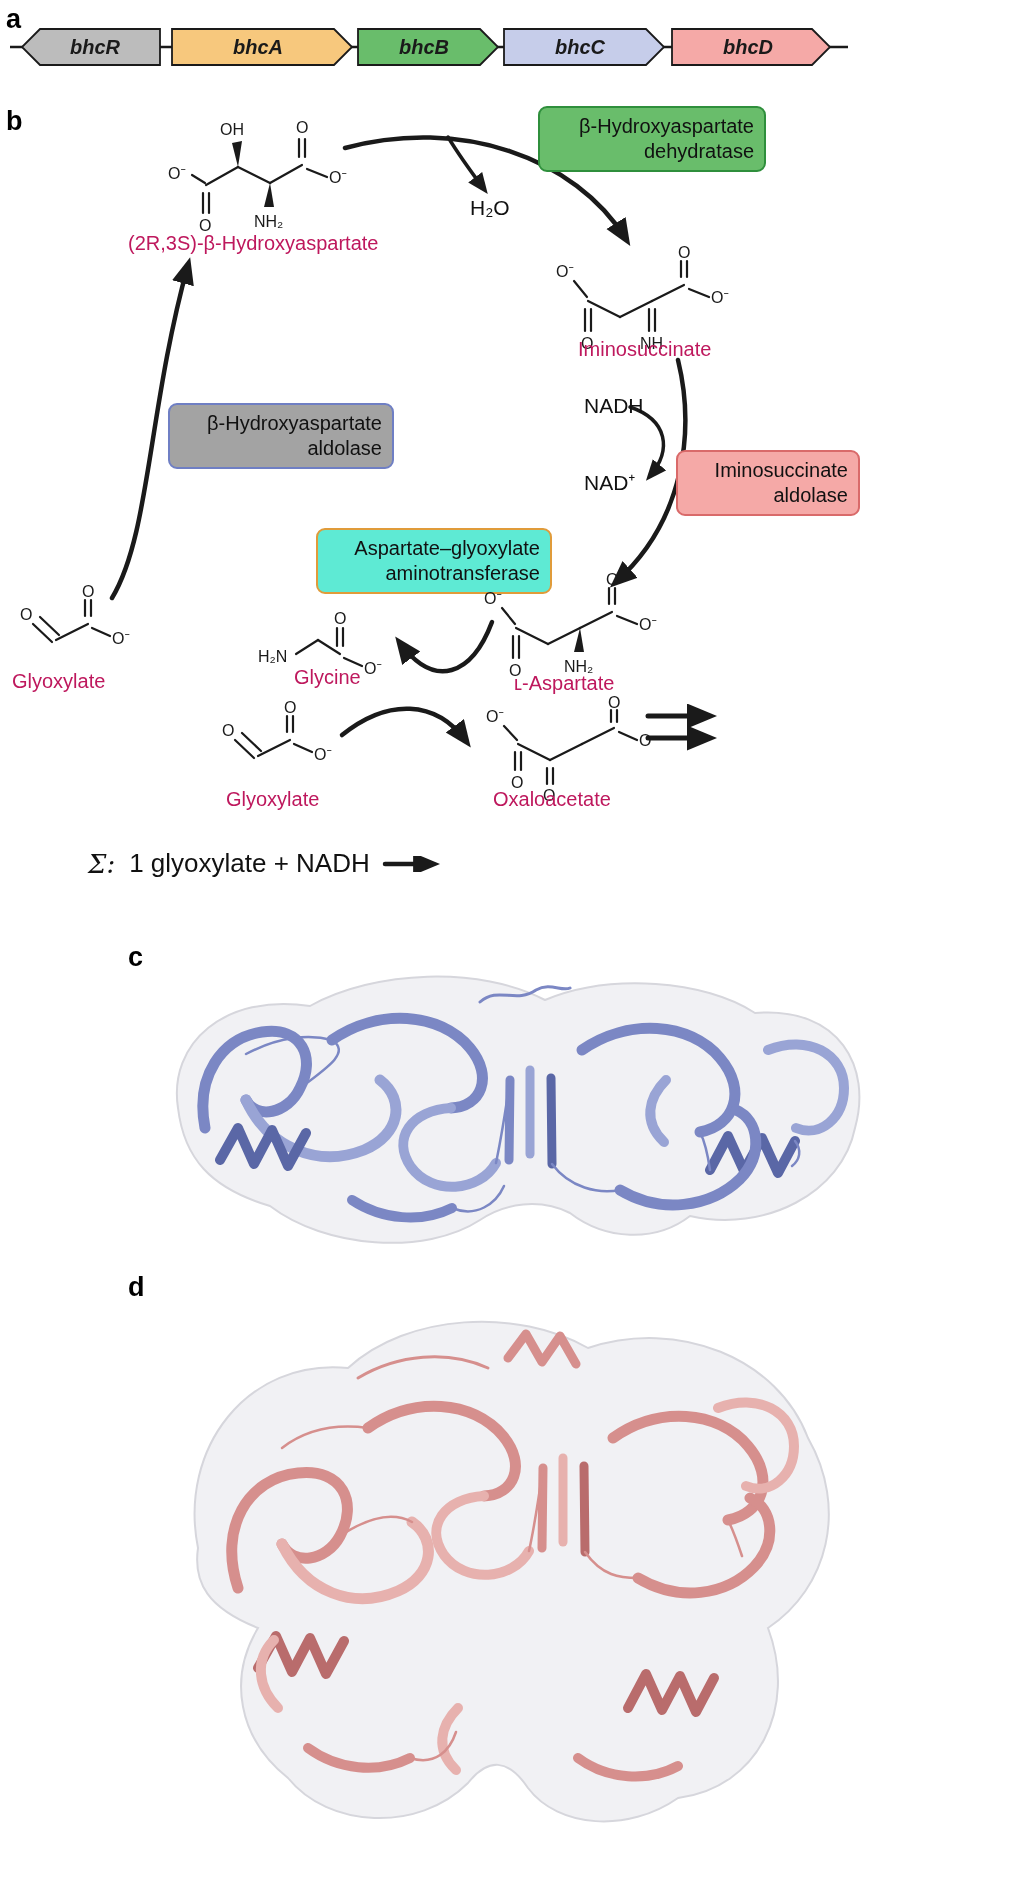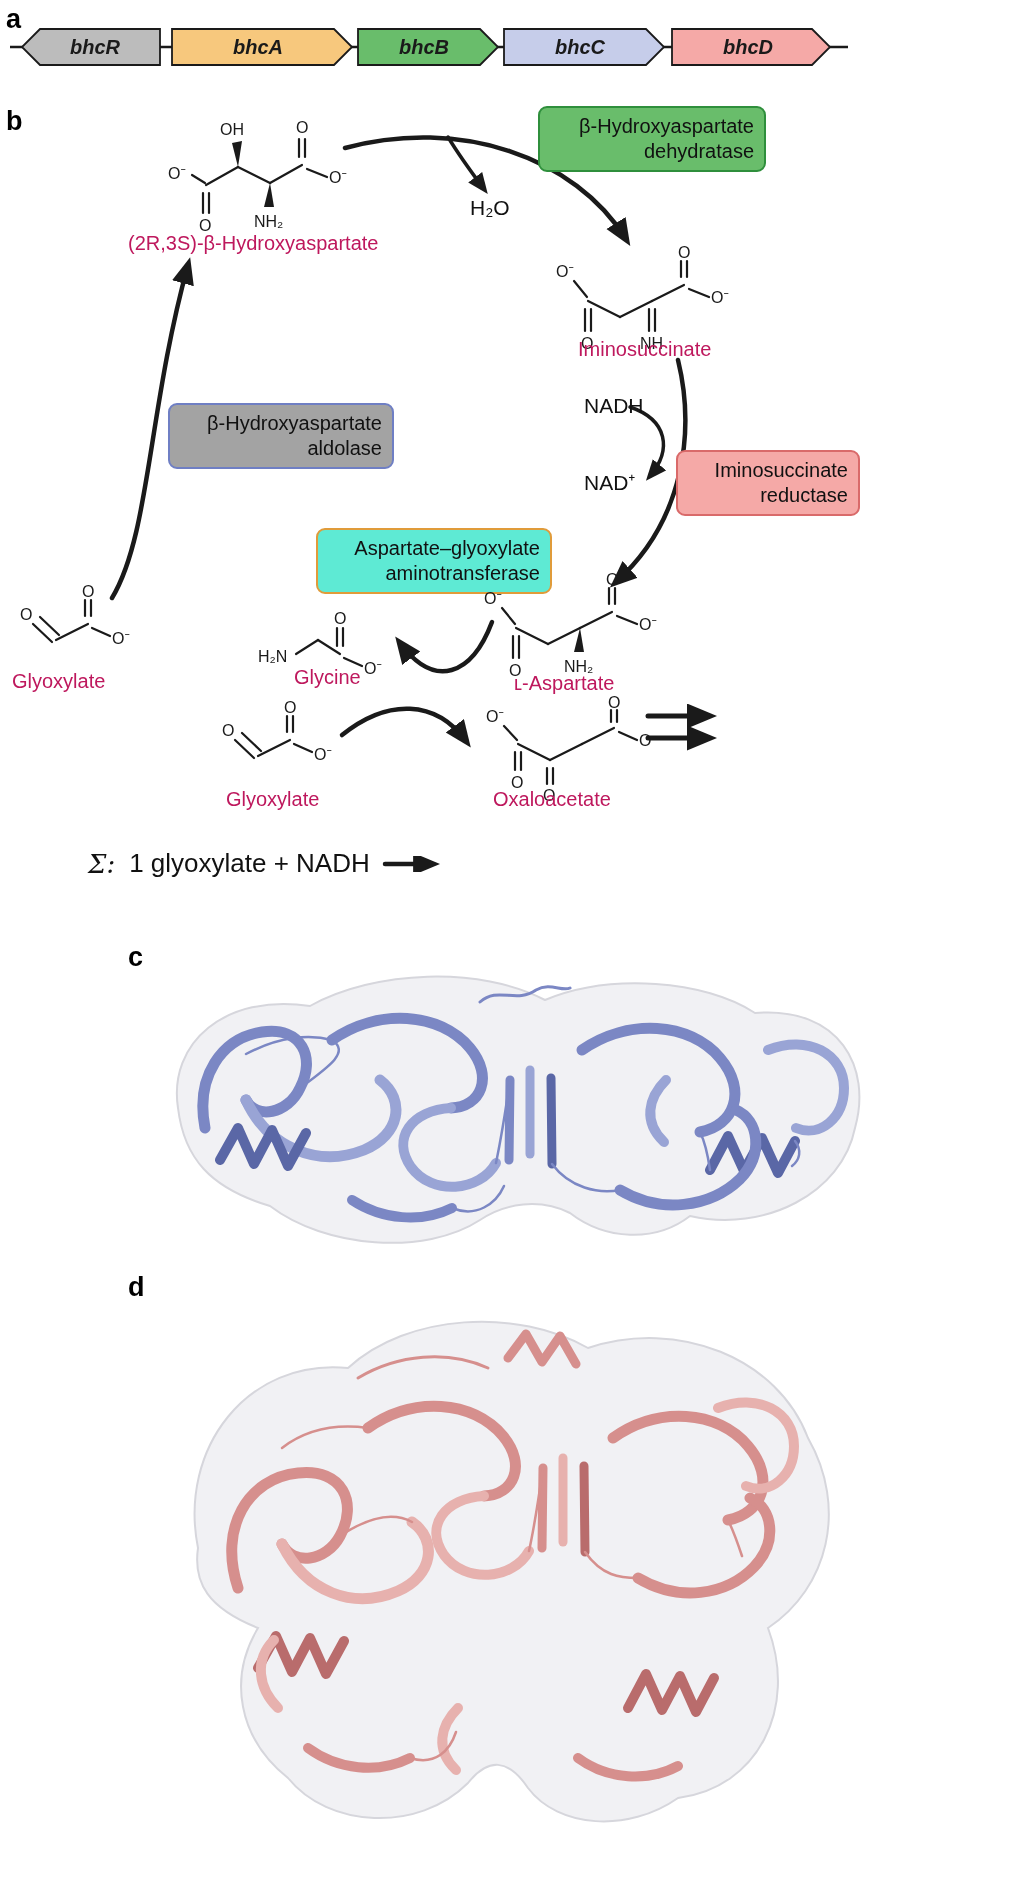--- a/index.html
+++ b/index.html
@@ -85,21 +85,21 @@
     <g>
       <path class="arrow" stroke-width="4.5" d="M342,640 C388,603 436,605 466,646" marker-end="url(#ah)"></path>
     </g>
     <g>
       <path class="arrow" stroke-width="5" d="M648,621 L708,621" marker-end="url(#ah)"></path>
       <path class="arrow" stroke-width="5" d="M648,643 L708,643" marker-end="url(#ah)"></path>
     </g>
   </svg>
 
   <div class="enzyme-box" style="left: 538px; top: 106px; width: 204px; background-color: rgb(105, 189, 107); border-color: rgb(47, 143, 60);">β-Hydroxyaspartate dehydratase</div>
-  <div class="enzyme-box" style="left: 676px; top: 450px; width: 160px; background-color: rgb(245, 169, 167); border-color: rgb(217, 106, 106);">Iminosuccinate reductase</div>
+  <div class="enzyme-box" style="left: 676px; top: 450px; width: 160px; background-color: rgb(245, 169, 167); border-color: rgb(217, 106, 106);">Iminosuccinate aldolase</div>
   <div class="enzyme-box" style="left: 168px; top: 380px; width: 202px; background-color: #a3a3a3; border-color: rgb(111, 127, 196); margin-top: 23px;">β-Hydroxyaspartate aldolase</div>
   <div class="enzyme-box" style="left: 316px; top: 528px; width: 212px; background-color: #5eead4; border-color: rgb(224, 155, 58);">Aspartate–glyoxylate aminotransferase</div>
 
   <svg class="abs" style="left:160px;top:115px" width="200" height="125" viewBox="0 0 200 125">
     <g class="bonds">
       <line x1="32" y1="60" x2="45" y2="68"></line>
       <line x1="43" y1="78" x2="43" y2="98"></line>
         <line x1="49" y1="78" x2="49" y2="98"></line>
       <line x1="46" y1="70" x2="78" y2="52"></line>
       <line x1="78" y1="52" x2="110" y2="68"></line>

